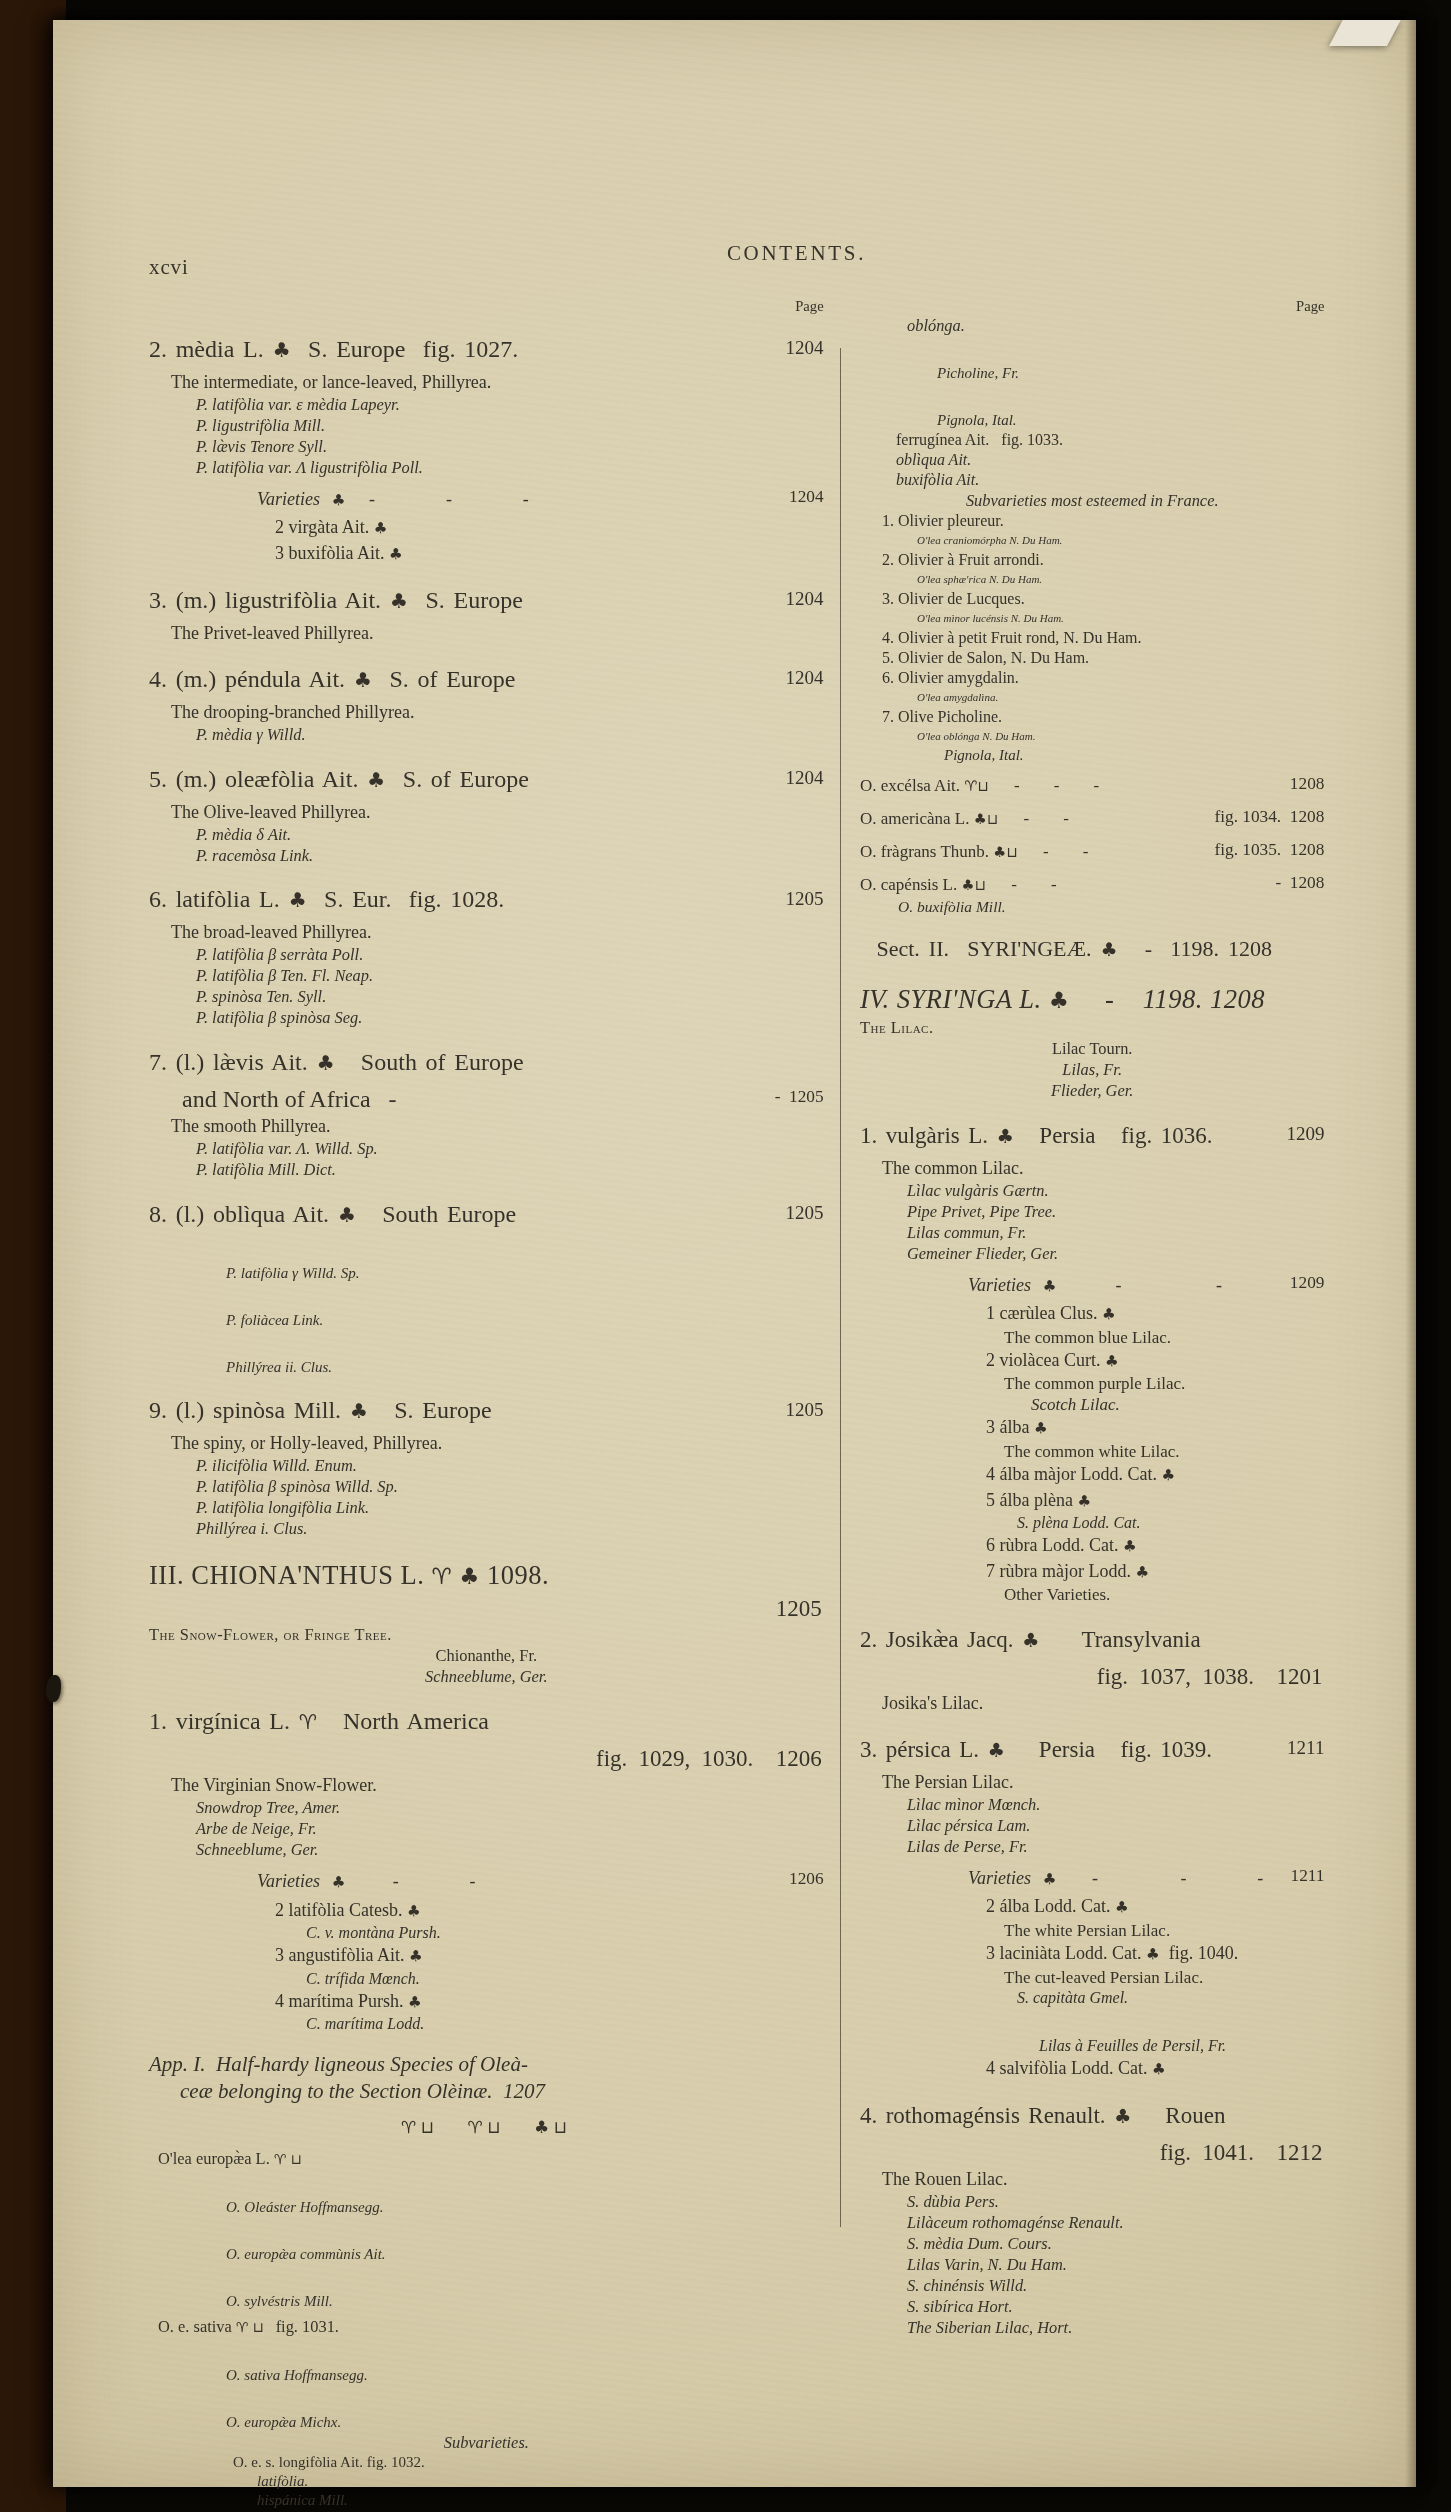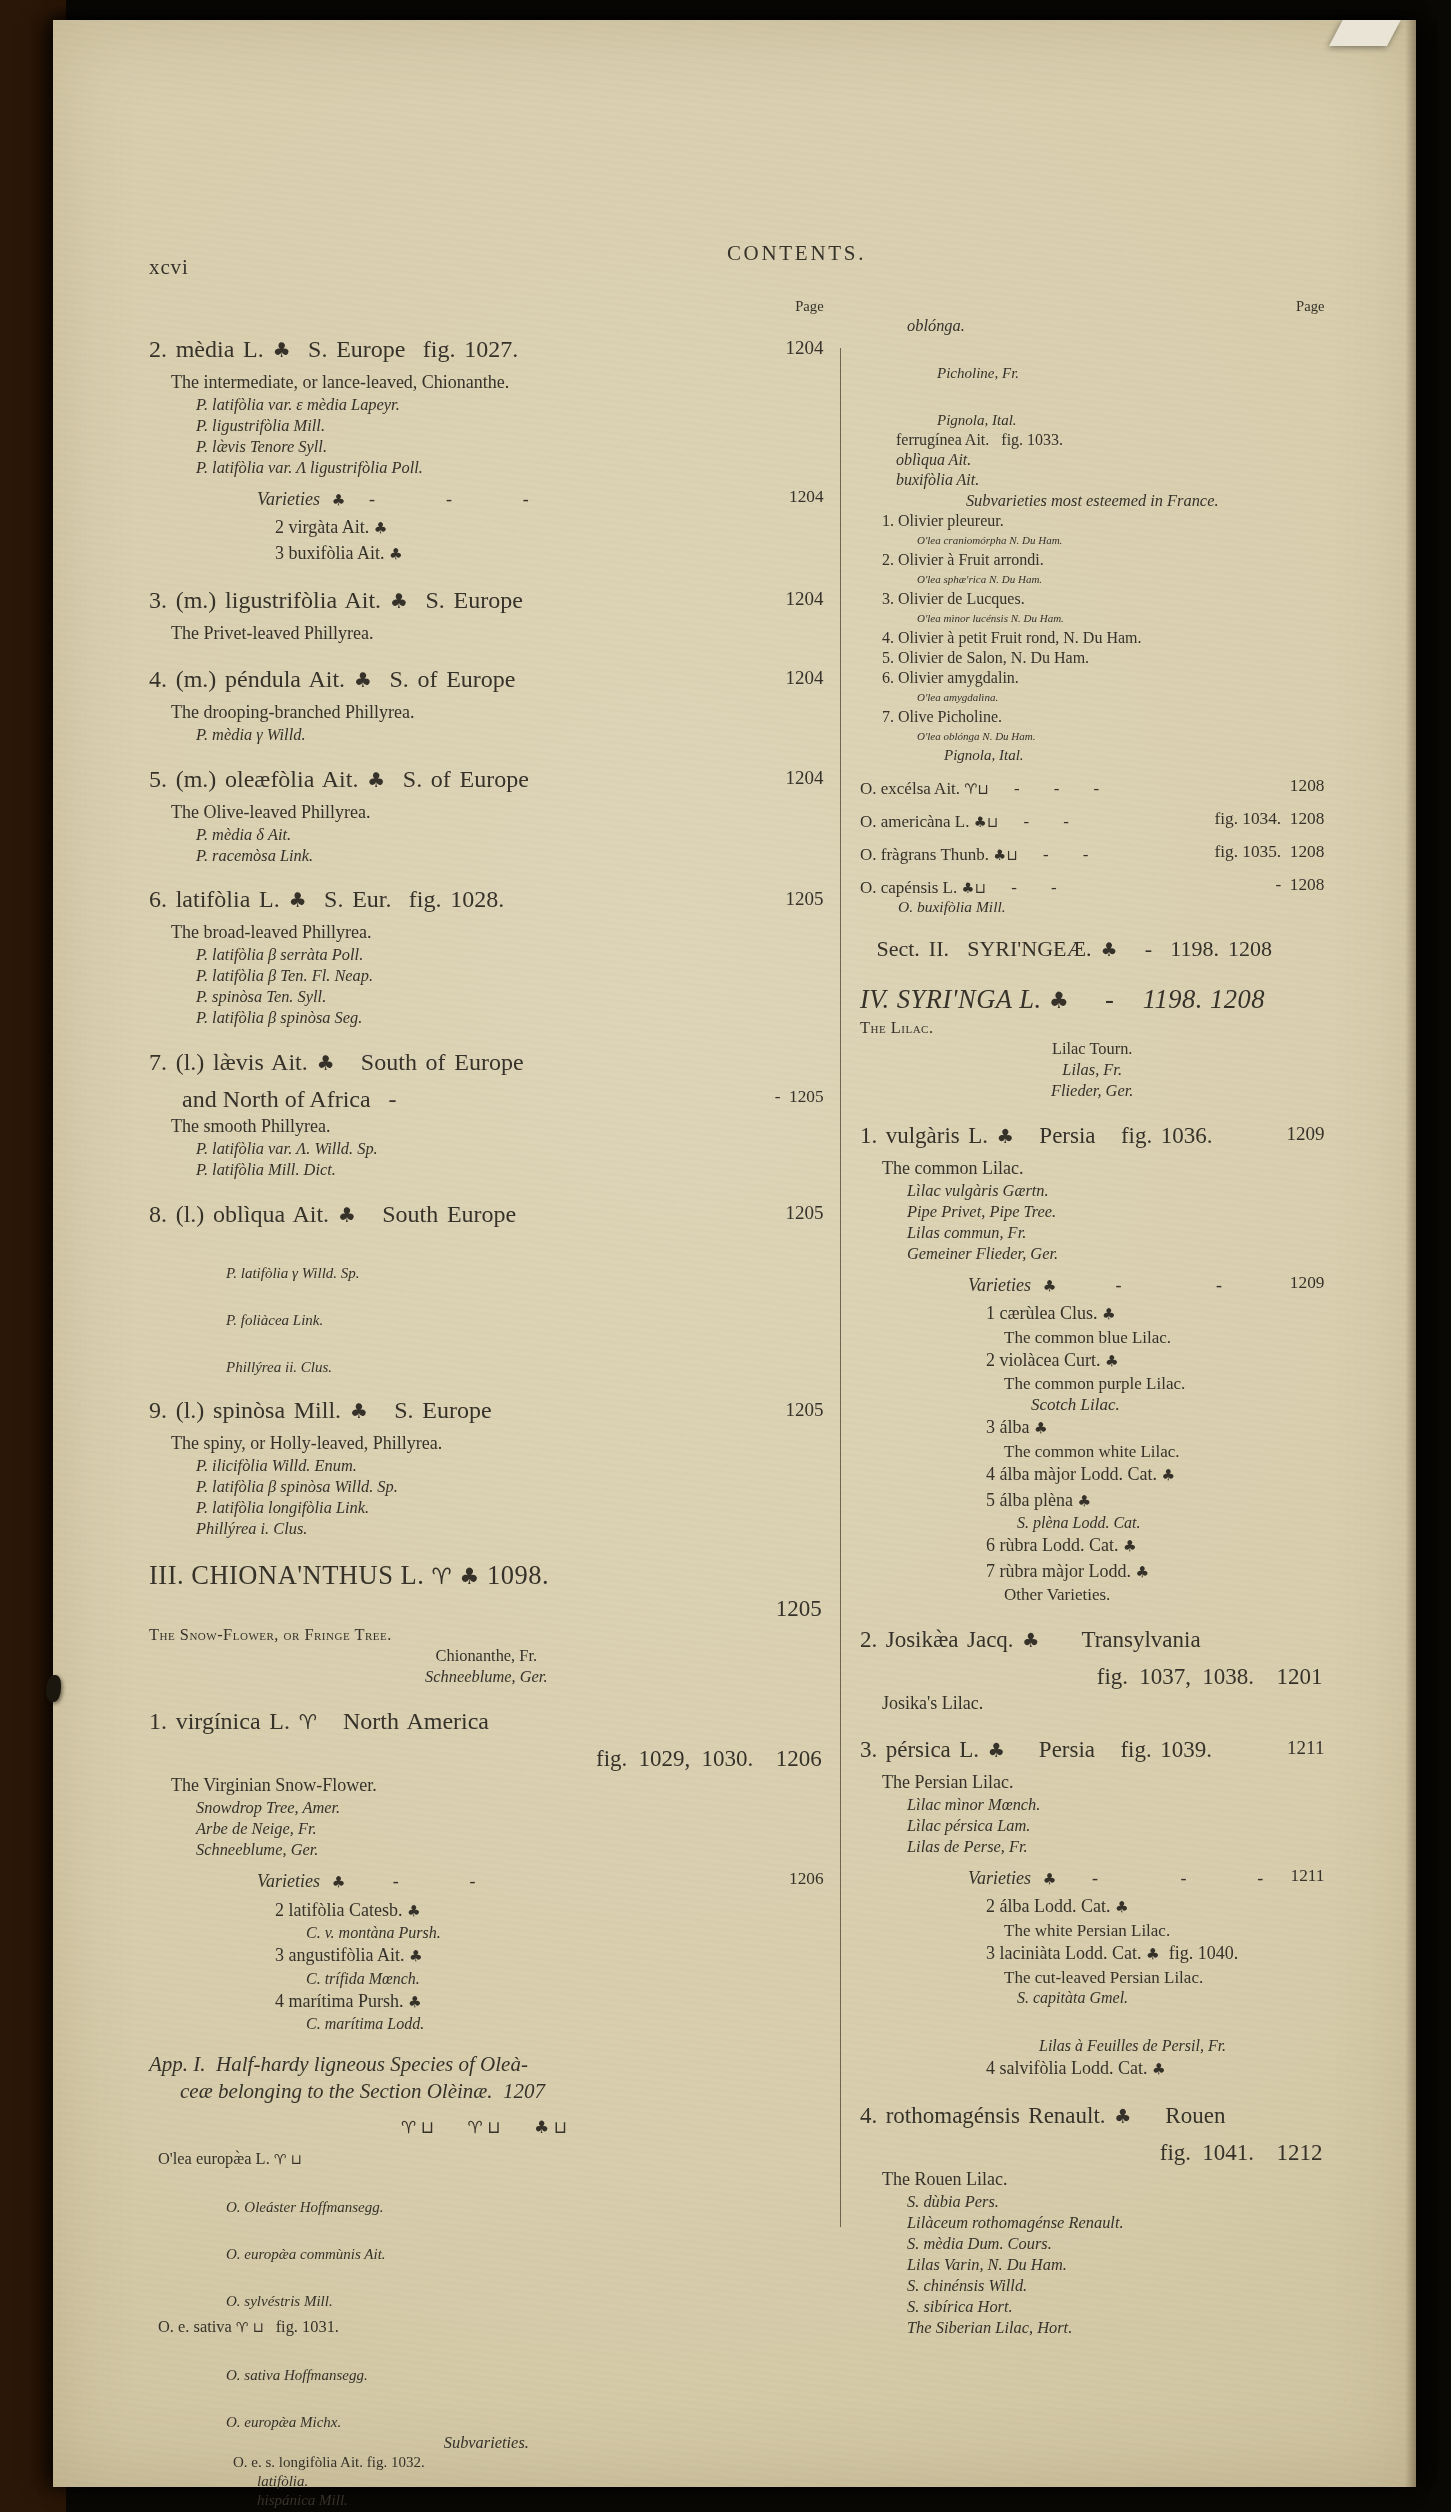--- a/index.html
+++ b/index.html
@@ -54,21 +54,21 @@
   .s{font-size:16.4px;line-height:21px;padding-left:47px;font-style:italic;}
   .s2{font-size:15px;line-height:19px;padding-left:77px;font-style:italic;margin-top:28px;}
   .s3{font-size:15px;line-height:19px;padding-left:108px;font-style:italic;}
   .o{font-size:16.4px;line-height:21px;padding-left:9px;margin-top:5.5px;}
   .o2{font-size:15px;line-height:19px;padding-left:84px;}
   .r{font-size:16px;line-height:20px;padding-left:36px;}
   .ri{font-size:16px;line-height:20px;padding-left:36px;font-style:italic;}
   .num{font-size:16px;line-height:20px;padding-left:22px;}
   .ns{font-size:11px;line-height:19px;padding-left:57px;font-style:italic;}
   .ns2{font-size:15px;line-height:19px;padding-left:84px;font-style:italic;}
-  .ol{font-size:17px;line-height:18px;margin-top:15px;}
+  .ol{font-size:17px;line-height:23px;margin-top:9px;}
   .osub{font-size:15.5px;line-height:20px;padding-left:38px;font-style:italic;}
   .v{font-size:18px;line-height:24px;padding-left:108px;margin:9px 0 3.6px;font-style:italic;word-spacing:7.3px;}
   .vi{font-size:18px;line-height:24.6px;padding-left:126px;}
   .vd{font-size:17px;line-height:21px;padding-left:144px;}
   .vdi{font-size:17px;line-height:21px;padding-left:171px;font-style:italic;}
   .vs{font-size:16px;line-height:20px;padding-left:157px;font-style:italic;}
   .vsi{font-size:16px;line-height:20px;padding-left:179px;font-style:italic;margin-top:28px;}
   .c{font-size:16.4px;line-height:21px;text-align:center;}
   .ci{font-size:16.4px;line-height:21px;text-align:center;font-style:italic;}
   .csc{font-size:16.4px;line-height:21px;font-variant:small-caps;letter-spacing:0.5px;margin-top:0;}
@@ -90,21 +90,21 @@
     <div id="pageheader">
       <div id="folio">xcvi</div>
       <div id="title">CONTENTS.</div>
     </div>
     <div id="columns">
       <div id="divider"></div>
       <div class="col col-left">
         <div class="ln pagelab">Page</div>
         <div class="lines" id="col-left-lines">
             <div class="ln e"><span class="txt">2. mèdia L. <span class="sym">♣</span>  S. Europe  fig. 1027.</span><span class="pg">1204</span></div>
-            <div class="ln d"><span class="txt">The intermediate, or lance-leaved, Chionanthe.</span></div>
+            <div class="ln d"><span class="txt">The intermediate, or lance-leaved, Phillyrea.</span></div>
             <div class="ln s"><span class="txt">P. latifòlia var. ε mèdia Lapeyr.</span></div>
             <div class="ln s"><span class="txt">P. ligustrifòlia Mill.</span></div>
             <div class="ln s"><span class="txt">P. læ̀vis Tenore Syll.</span></div>
             <div class="ln s"><span class="txt">P. latifòlia var. Λ ligustrifòlia Poll.</span></div>
             <div class="ln v"><span class="txt">Varieties <span class="sym">♣</span>  -      -      -</span><span class="pg">1204</span></div>
             <div class="ln vi"><span class="txt">2 virgàta Ait. <span class="sym">♣</span></span></div>
             <div class="ln vi"><span class="txt">3 buxifòlia Ait. <span class="sym">♣</span></span></div>
             <div class="ln e"><span class="txt">3. (m.) ligustrifòlia Ait. <span class="sym">♣</span>  S. Europe</span><span class="pg">1204</span></div>
             <div class="ln d"><span class="txt">The Privet-leaved Phillyrea.</span></div>
             <div class="ln e"><span class="txt">4. (m.) péndula Ait. <span class="sym">♣</span>  S. of Europe</span><span class="pg">1204</span></div>

